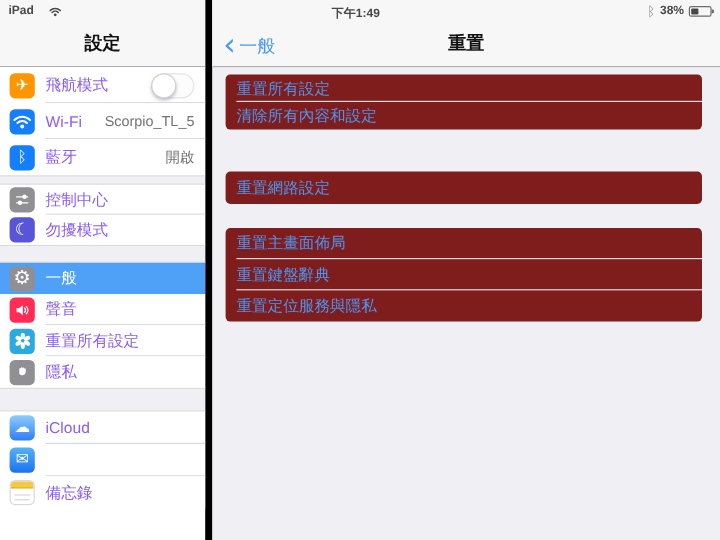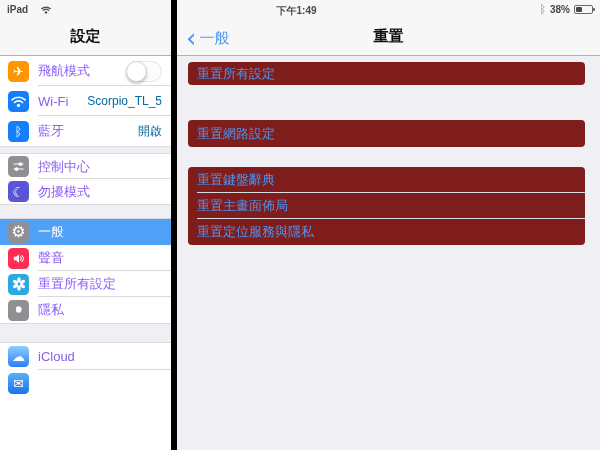--- a/index.html
+++ b/index.html
@@ -44,21 +44,21 @@
   .gap { background: #efeff4; border-top: 1px solid #dadade; border-bottom: 1px solid #dadade; }
   .gap.g1 { height: 8px; } .gap.g2 { height: 15px; } .gap.g3 { height: 20px; }
 
   .icon {
     width: 21px; height: 21px; border-radius: 4.5px; margin-right: 9px; flex: 0 0 auto;
     display: flex; align-items: center; justify-content: center;
     color: #fff; font-size: 13px; line-height: 1;
     font-family: "DejaVu Sans", sans-serif; position: relative; overflow: hidden;
   }
   .lbl { font-size: 13px; color: #8b5cf6; white-space: nowrap; }
-  .val { margin-left: auto; font-size: 12px; color: #0369a1; white-space: nowrap; }
+  .val { margin-left: auto; font-size: 12px; color: #737373; white-space: nowrap; }
   .row.selected { background: #4fa0f7; }
   .row.selected .lbl { color: #fff; }
   .row.selected::after { display: none; }
 
   .c-orange { background: #ff9500; }
   .c-blue   { background: #157efb; }
   .c-gray   { background: #8f8f94; }
   .c-purple { background: #5856d6; }
   .c-red    { background: #ff2d55; }
   .c-cyan   { background: #2da9e1; }
@@ -187,42 +187,51 @@
   <div class="gap g3"></div>
 
   <div class="grp g-d">
     <div class="row">
       <span class="icon c-icloud">☁</span>
       <span class="lbl">iCloud</span>
     </div>
     <div class="row">
       <span class="icon c-mail">✉</span>
     </div>
+    <div class="row">
+      <span class="icon c-notes">
+        <span class="notes-band"></span>
+        <span class="notes-line nl1"></span>
+        <span class="notes-line nl2"></span>
+      </span>
+      <span class="lbl">備忘錄</span>
+    </div>
   </div>
 </div>
 
 <div class="detail">
   <div class="nav">
     <div class="back">
       <span class="chev">‹</span>
       <span>一般</span>
     </div>
     <div class="nav-title">重置</div>
   </div>
 
   <div class="content">
     <div class="card card-1">
       <div class="btn">重置所有設定</div>
+      <div class="btn">清除所有內容和設定</div>
     </div>
     <div class="card card-2">
       <div class="btn">重置網路設定</div>
     </div>
     <div class="card card-3">
+      <div class="btn">重置主畫面佈局</div>
       <div class="btn">重置鍵盤辭典</div>
-      <div class="btn">重置主畫面佈局</div>
       <div class="btn">重置定位服務與隱私</div>
     </div>
   </div>
 </div>
 
 <div class="statusbar">
   <div class="sb-left">
     <span>iPad</span>
     <svg viewBox="0 0 24 24" width="12" height="11">
       <path d="M2.8 10.5 A13 13 0 0 1 21.2 10.5" stroke="#48484a" stroke-width="2.8" fill="none" stroke-linecap="round"></path>

